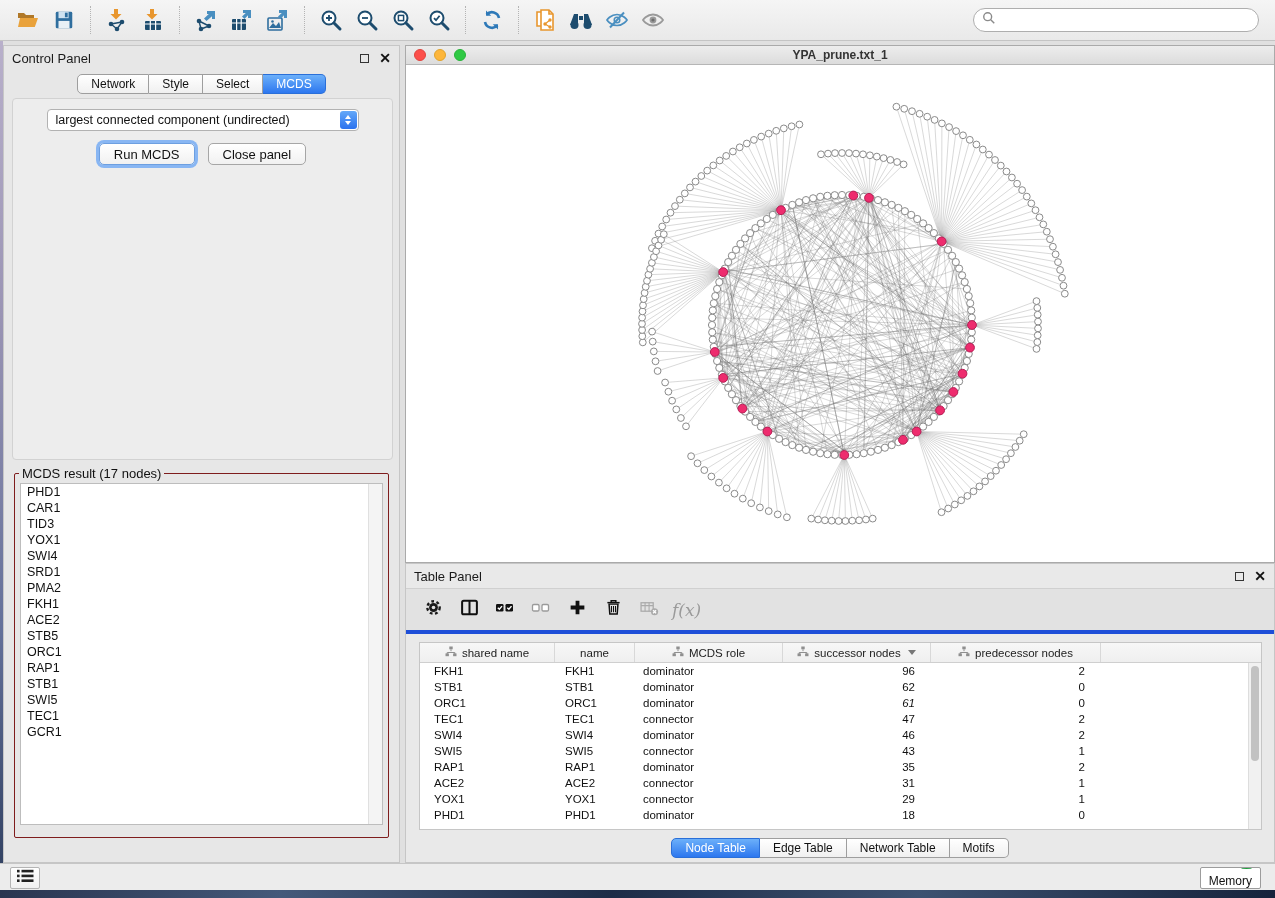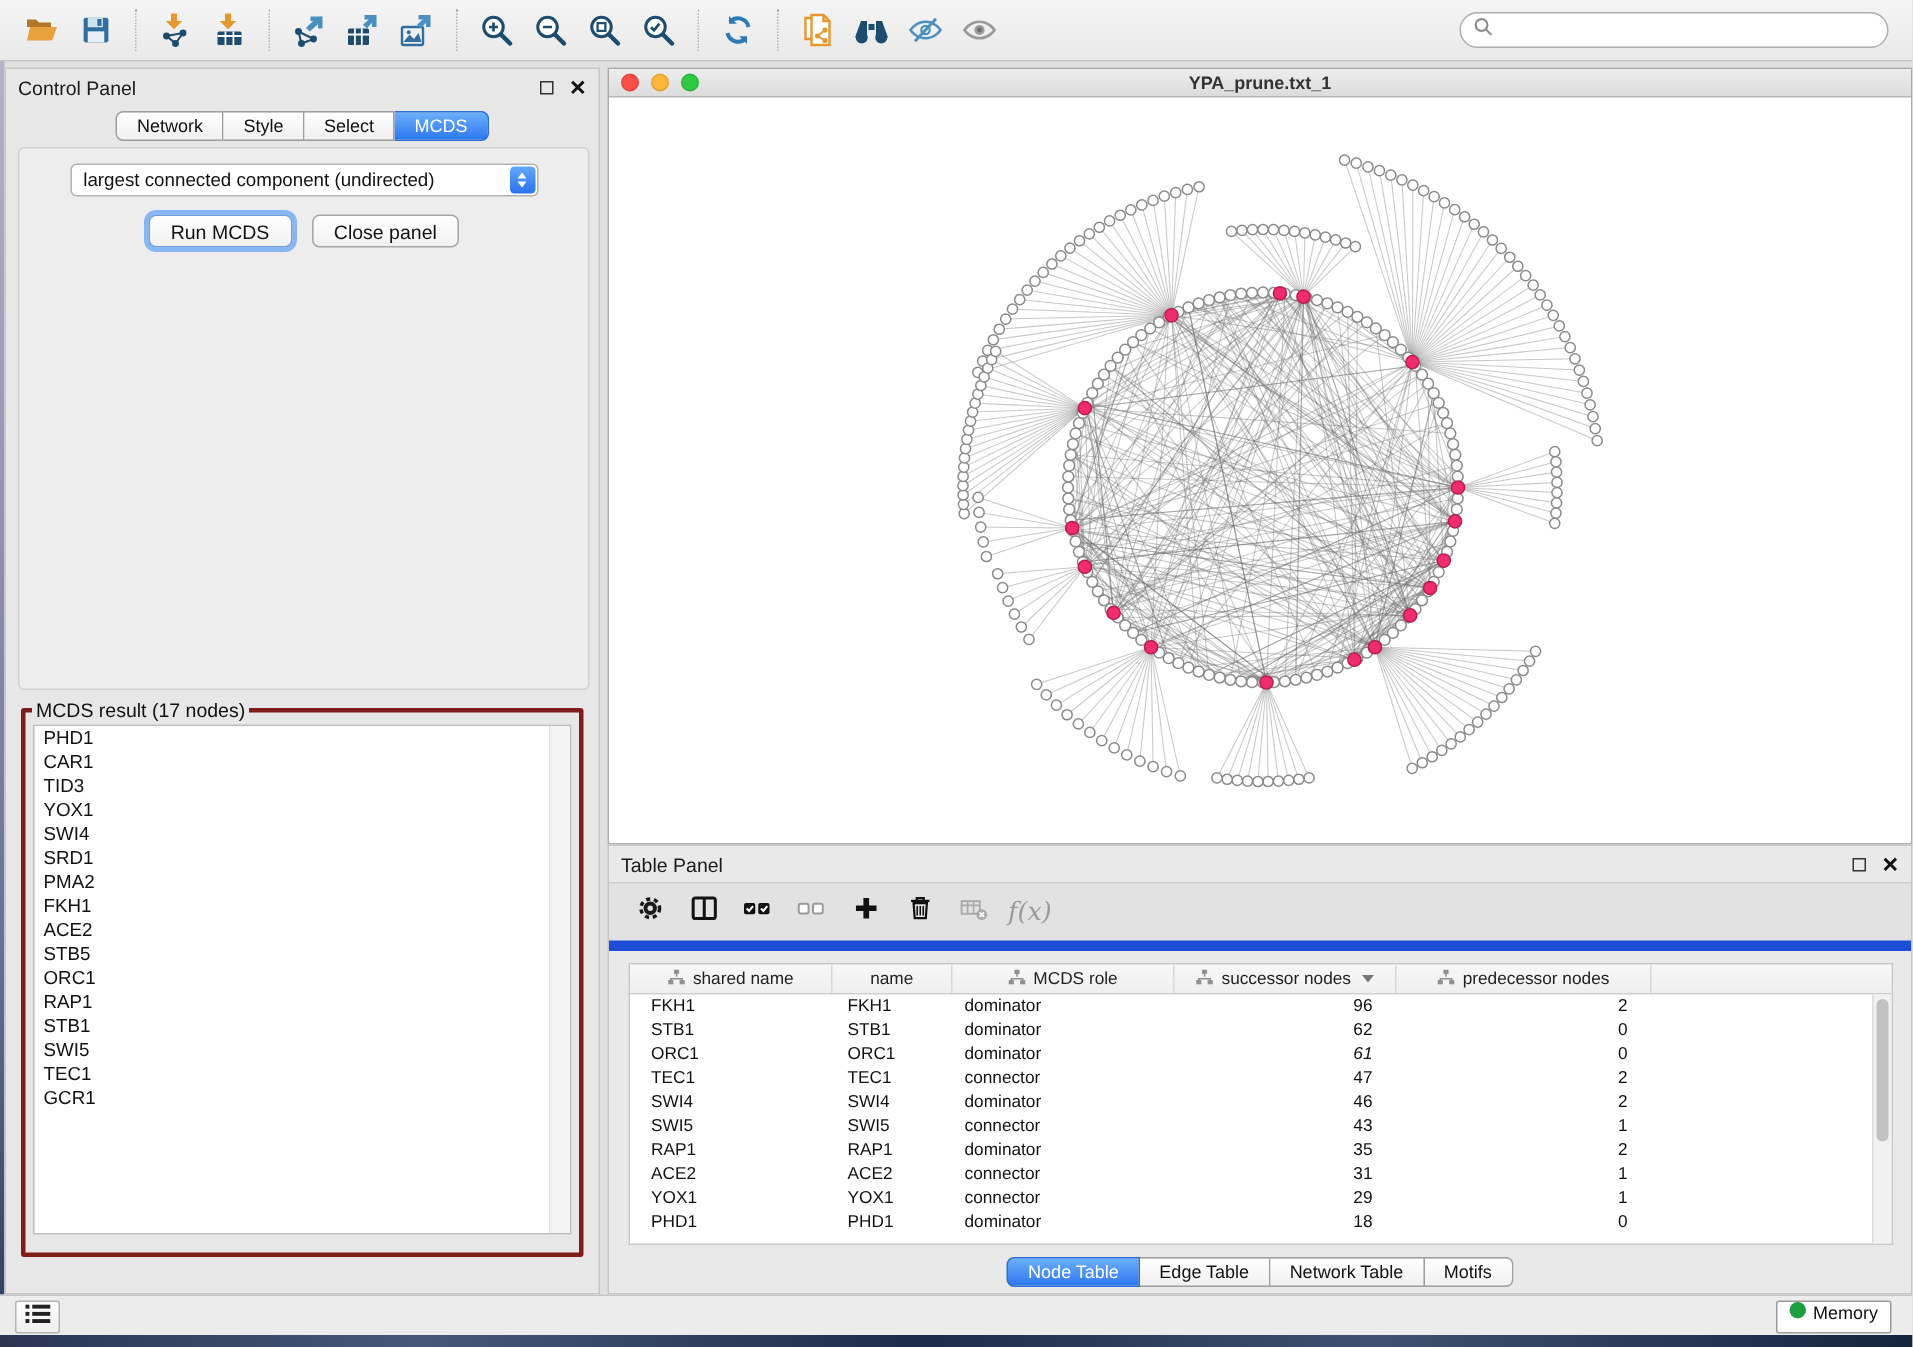--- a/index.html
+++ b/index.html
@@ -36,60 +36,60 @@
   .mcds-panel { position:absolute; left:8px; top:52px; width:381px; height:362px; background:#ededed; border:1px solid #d2d2d2; border-radius:4px; }
   .opt-label { text-align:center; font-size:13px; color:#111; margin-top:18px; }
   .select-wrap { position:relative; width:312px; height:22px; margin:10px auto 0 auto; background:#fff; border:1px solid #b2b2b2; border-radius:4px; font-size:12.5px; line-height:20px; padding-left:8px; color:#111; }
   .select-stepper { position:absolute; right:1px; top:1px; bottom:1px; width:17px; border-radius:3px; background:linear-gradient(#63a8f9,#2b72ee); display:flex; flex-direction:column; align-items:center; justify-content:center; gap:2px; }
   .select-stepper .up { width:0; height:0; border-left:3.5px solid transparent; border-right:3.5px solid transparent; border-bottom:4px solid #fff; }
   .select-stepper .dn { width:0; height:0; border-left:3.5px solid transparent; border-right:3.5px solid transparent; border-top:4px solid #fff; }
   .btn-row { display:flex; justify-content:center; gap:13px; margin-top:12px; }
   .mac-btn { background:linear-gradient(#ffffff,#f1f1f1); border:1px solid #a6a6a6; border-radius:5px; font-size:13px; padding:2px 14px; height:22px; color:#111; font-family:"Liberation Sans",sans-serif; }
   .mac-btn.focus-ring { box-shadow:0 0 0 3px #88b6f3; border-color:#6d9fe0; }
 
-  .mcds-fieldset { position:absolute; left:10px; top:420px; width:375px; height:372px; border:3px solid #7f1d1d; border-radius:2px; padding:0; }
+  .mcds-fieldset { position:absolute; left:10px; top:420px; width:375px; height:372px; border:1px solid #7f1d1d; border-radius:2px; padding:0; }
   .mcds-fieldset legend { font-size:13px; color:#111; margin-left:4px; padding:0 3px; }
   .mcds-list { position:absolute; left:5px; top:2px; right:5px; bottom:6px; background:#fff; border:1px solid #bdbdbd; overflow:hidden; }
   .mcds-list .scroll-track { position:absolute; right:0; top:0; bottom:0; width:14px; background:#f4f4f4; border-left:1px solid #e0e0e0; }
   .mcds-item { font-size:12.5px; line-height:16px; padding-left:6px; color:#111; }
 
   
   .network-window { position:absolute; left:405px; top:45px; width:870px; height:518px; background:#fff; border:1px solid #aaa; z-index:2; }
   .titlebar { height:19px; background:linear-gradient(#ededed,#dcdcdc); border-bottom:1px solid #b6b6b6; position:relative; display:flex; align-items:center; }
   .lights { position:absolute; left:8px; display:flex; gap:8px; }
   .light { width:12px; height:12px; border-radius:50%; }
   .light.red { background:#fc4f4a; border:0.5px solid #e0443e; }
   .light.yellow { background:#fdb63b; border:0.5px solid #e0a32c; }
   .light.green { background:#2fc944; border:0.5px solid #28b33a; }
   .win-title { width:100%; text-align:center; font-size:12px; font-weight:bold; color:#333; }
   .net-canvas { width:868px; height:497px; background:#fff; }
   .net-canvas svg { display:block; }
 
   
   .table-panel { position:absolute; left:405px; top:563px; width:870px; height:300px; background:#e9e9e9; border:1px solid #c6c6c6; z-index:2; }
-  .tp-toolbar { position:absolute; left:0; top:24px; width:100%; height:46px; background:#e2e2e2; border-top:1px solid #d0d0d0; border-bottom:7px solid #1d4ed8; display:flex; align-items:center; padding-left:14px; gap:10px; }
+  .tp-toolbar { position:absolute; left:0; top:24px; width:100%; height:46px; background:#e2e2e2; border-top:1px solid #d0d0d0; border-bottom:4px solid #1d4ed8; display:flex; align-items:center; padding-left:14px; gap:10px; }
   .tp-btn { width:26px; height:26px; display:flex; align-items:center; justify-content:center; }
   .fx-label { font-size:17px; font-style:italic; color:#9a9a9a; font-family:"DejaVu Serif","Liberation Serif",serif; }
 
   .data-table { position:absolute; left:13px; right:12px; top:78px; height:188px; background:#fff; border:1px solid #c6c6c6; overflow:hidden; }
   .dt-header { display:flex; height:20px; background:linear-gradient(#f7f7f7,#efefef); border-bottom:1px solid #cfcfcf; }
   .dt-th { display:flex; align-items:center; justify-content:center; gap:5px; font-size:11.5px; color:#222; border-right:1px solid #d8d8d8; overflow:hidden; }
   .dt-rows { position:absolute; left:0; right:13px; top:20px; bottom:0; overflow:hidden; }
   .dt-row { display:flex; height:16px; align-items:center; }
   .dt-td { font-size:11.5px; color:#111; white-space:nowrap; overflow:hidden; }
   .v-scroll { position:absolute; right:0; top:20px; bottom:0; width:13px; background:#f1f1f1; border-left:1px solid #ddd; }
   .v-thumb { position:absolute; left:2px; right:2px; top:3px; height:95px; background:#c2c2c2; border-radius:5px; }
   .sort-chev { width:0; height:0; border-left:4px solid transparent; border-right:4px solid transparent; border-top:5px solid #777; margin-left:2px; }
 
   .bottom-tabs { position:absolute; left:0; right:0; top:270px; display:flex; justify-content:center; }
 
   
   .statusbar { position:absolute; left:0; top:863px; width:1275px; height:28px; background:#ececec; border-top:1px solid #c6c6c6; z-index:4; }
   .list-btn { position:absolute; left:10px; top:3px; width:30px; height:22px; background:linear-gradient(#fff,#f0f0f0); border:1px solid #b4b4b4; border-radius:2px; display:flex; align-items:center; justify-content:center; }
-  .memory-btn { position:absolute; right:14px; top:3px; height:22px; background:#fff; border:1px solid #9c9c9c; border-radius:2px; display:flex; align-items:flex-start; gap:5px; padding:0 8px; font-size:12px; color:#111; }
+  .memory-btn { position:absolute; right:14px; top:3px; height:22px; background:#fff; border:1px solid #9c9c9c; border-radius:2px; display:flex; align-items:flex-end; gap:5px; padding:0 8px; font-size:12px; color:#111;flex-direction:column; }
   .mem-dot { width:11px; height:11px; border-radius:50%; background:#1e9e3e; }
 </style>
 </head>
 <body>
 
 <div class="desktop-left"></div>
 
 <div class="toolbar">
   <div class="tb-btn">
     <span>

